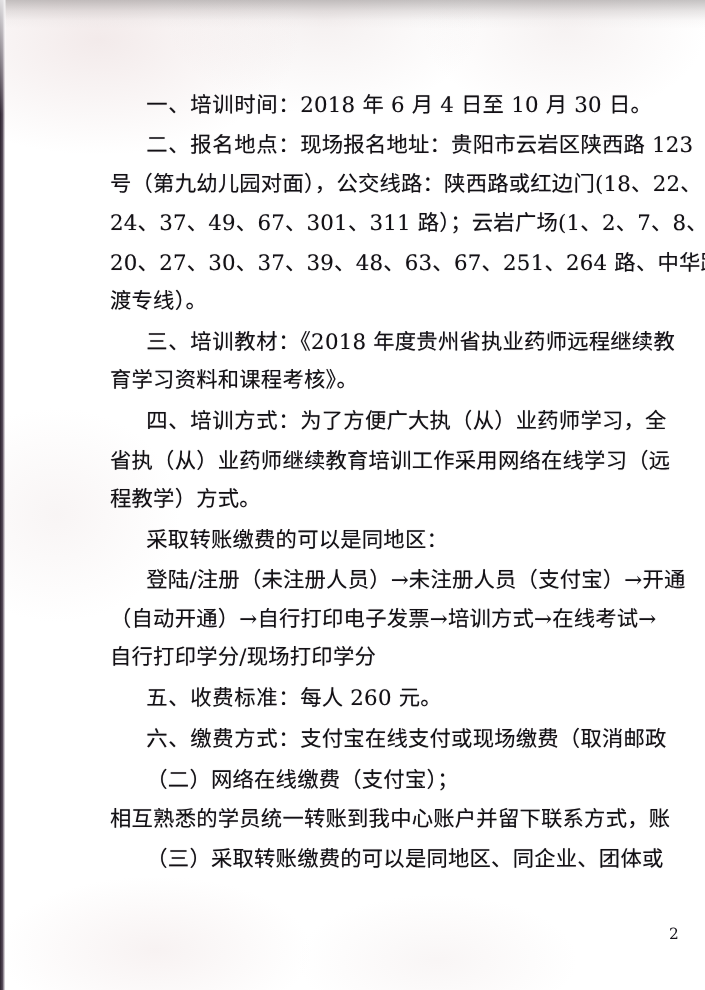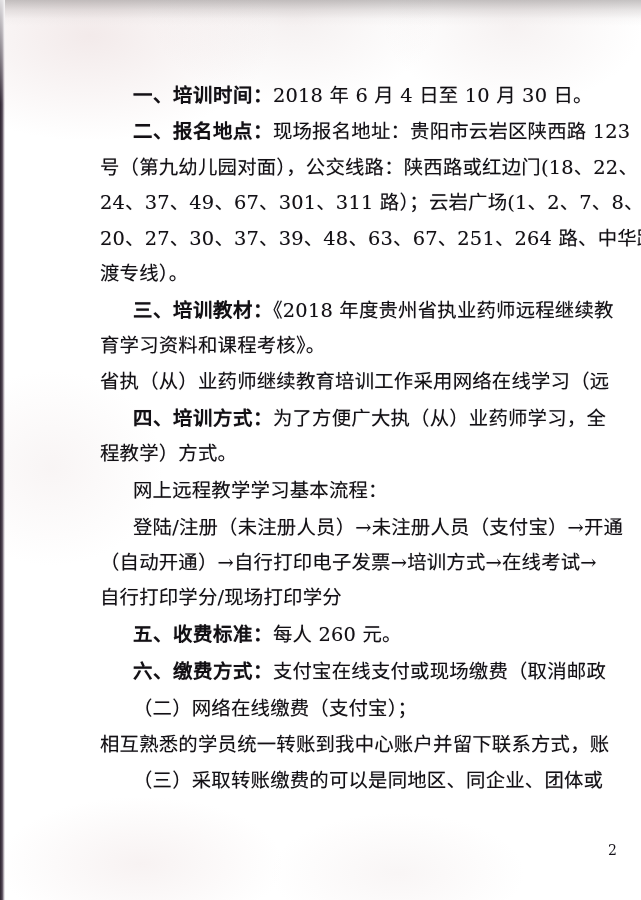--- a/index.html
+++ b/index.html
@@ -89,21 +89,21 @@
     color: #121014;
     white-space: pre;
     letter-spacing: .2px;
     text-shadow: 0 0 .7px rgba(40,34,44,.45);
   }
 
   .line.indent  { text-indent: 33px; }
   .line.gap-top { margin-top: 1.5px; }
 
   .line b {
-    font-weight: 700;
+    font-weight: 400;
     letter-spacing: .6px;
   }
 
   .page-number {
     position: absolute;
     right: 24px;
     bottom: 42px;
     font-size: 14px;
     color: #15121a;
     font-family: "DejaVu Serif", "Liberation Serif", serif;
@@ -121,24 +121,24 @@
 
   <div class="doc-body" id="doc-body">
       <div class="line indent gap-top"><b>一、培训时间：</b>2018 年 6 月 4 日至 10 月 30 日。</div>
       <div class="line indent gap-top"><b>二、报名地点：</b>现场报名地址：贵阳市云岩区陕西路 123</div>
       <div class="line">号（第九幼儿园对面），公交线路：陕西路或红边门(18、22、</div>
       <div class="line">24、37、49、67、301、311 路）；云岩广场(1、2、7、8、19、</div>
       <div class="line">20、27、30、37、39、48、63、67、251、264 路、中华路摆</div>
       <div class="line">渡专线）。</div>
       <div class="line indent gap-top"><b>三、培训教材：</b>《2018 年度贵州省执业药师远程继续教</div>
       <div class="line">育学习资料和课程考核》。</div>
+      <div class="line indent gap-top"><b>四、培训方式：</b>为了方便广大执（从）业药师学习，全</div>
       <div class="line">省执（从）业药师继续教育培训工作采用网络在线学习（远</div>
-      <div class="line indent gap-top"><b>四、培训方式：</b>为了方便广大执（从）业药师学习，全</div>
       <div class="line">程教学）方式。</div>
-      <div class="line indent gap-top">网上远程教学学习基本流程：</div>
+      <div class="line indent gap-top">采取转账缴费的可以是同地区：</div>
       <div class="line indent gap-top">登陆/注册（未注册人员）→未注册人员（支付宝）→开通</div>
       <div class="line">（自动开通）→自行打印电子发票→培训方式→在线考试→</div>
       <div class="line">自行打印学分/现场打印学分</div>
       <div class="line indent gap-top"><b>五、收费标准：</b>每人 260 元。</div>
       <div class="line indent gap-top"><b>六、缴费方式：</b>支付宝在线支付或现场缴费（取消邮政</div>
       <div class="line indent gap-top">（二）网络在线缴费（支付宝）；</div>
       <div class="line">相互熟悉的学员统一转账到我中心账户并留下联系方式，账</div>
       <div class="line indent gap-top">（三）采取转账缴费的可以是同地区、同企业、团体或</div>
     </div>
 

